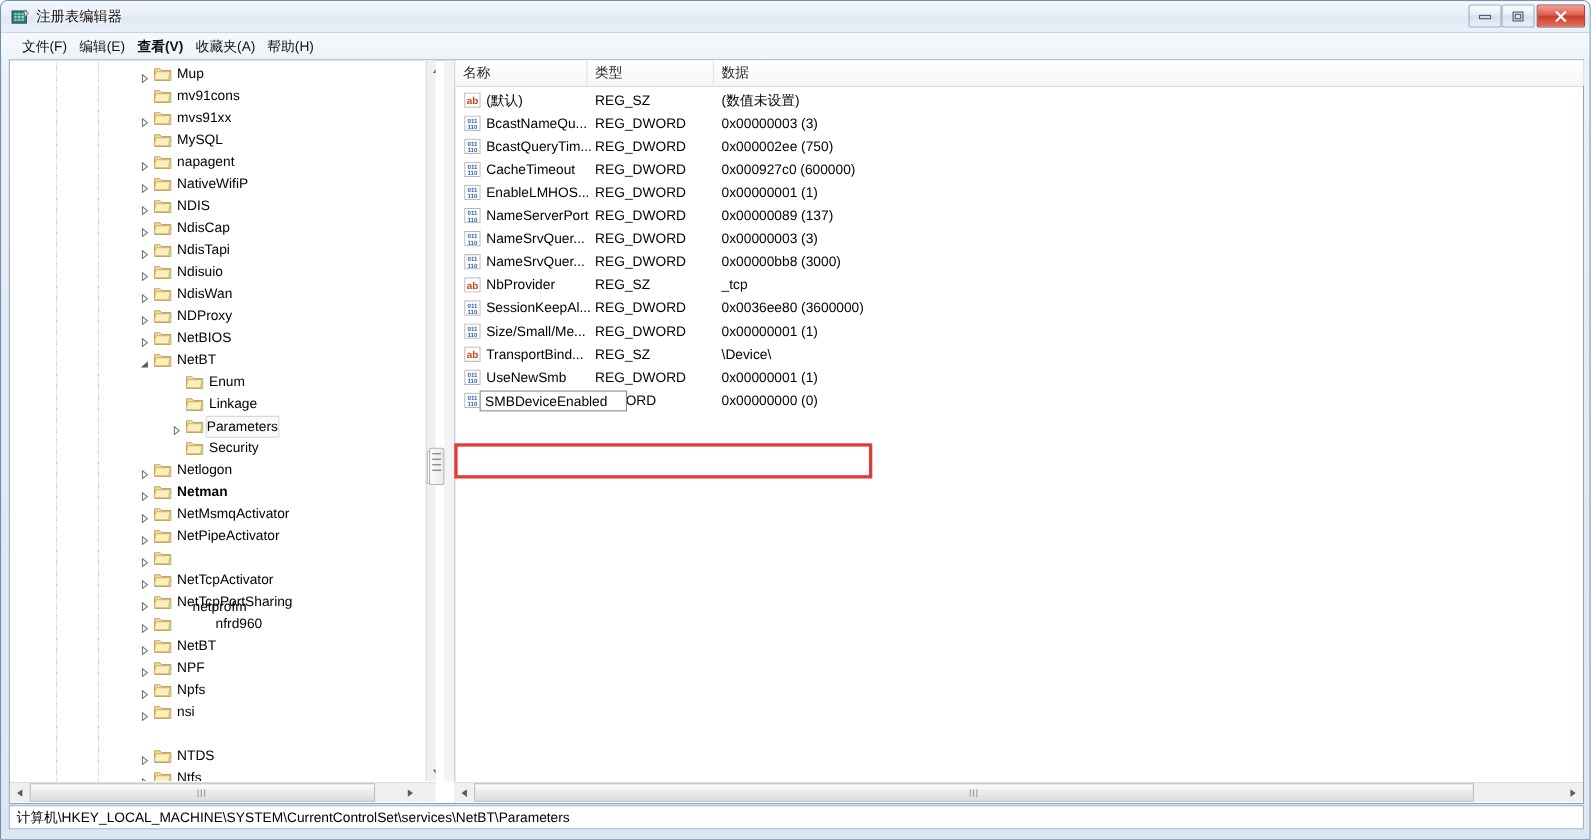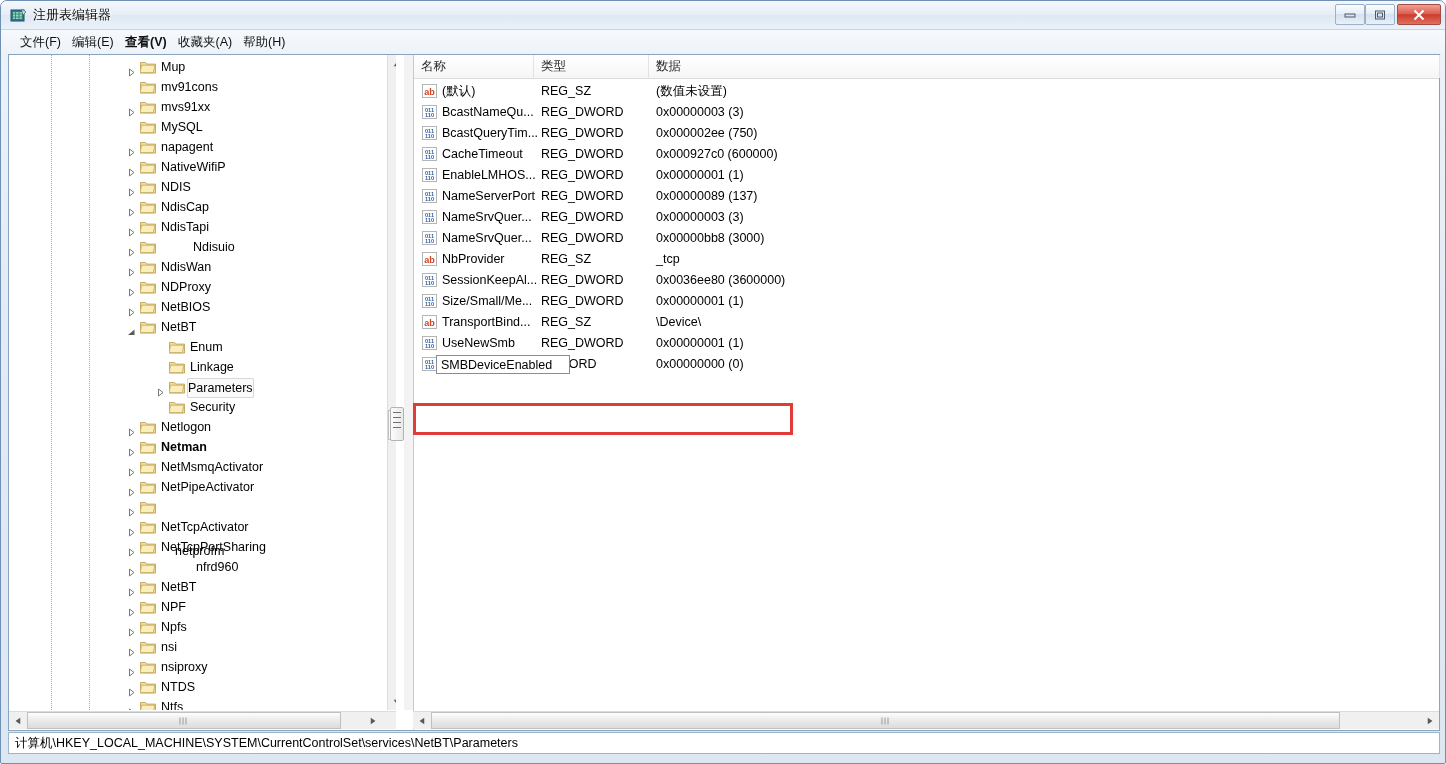--- a/index.html
+++ b/index.html
@@ -368,21 +368,21 @@
             <span class="tree-label" style="left: 149px;">NdisTapi</span>
           </div>
           <div class="tree-row" style="top: 182px;">
             <span class="arrow" style="left: 118px;"><svg width="9" height="9" viewBox="0 0 9 9">
                 <path d="M2.5 1 L7 4.5 L2.5 8 Z" fill="none" stroke="#7a7a7a" stroke-width="1"></path>
               </svg></span>
             <span class="folder" style="left: 131px;"><svg width="16" height="14" viewBox="0 0 16 14">
                 <path d="M0.5 2.5 h5 l1.3 1.6 h8.7 v9 h-15 z" fill="#f2de9b" stroke="#b79b52" stroke-width="0.8"></path>
                 <path d="M1.6 5.2 h13.2 l-1.5 7.4 h-13.2 z" fill="#fbeebb" stroke="#c2a85e" stroke-width="0.8"></path>
               </svg></span>
-            <span class="tree-label" style="left: 149px; margin-left: 32px;">Ndisuio</span>
+            <span class="tree-label" style="left: 149px;">Ndisuio</span>
           </div>
           <div class="tree-row" style="top: 202px;">
             <span class="arrow" style="left: 118px;"><svg width="9" height="9" viewBox="0 0 9 9">
                 <path d="M2.5 1 L7 4.5 L2.5 8 Z" fill="none" stroke="#7a7a7a" stroke-width="1"></path>
               </svg></span>
             <span class="folder" style="left: 131px;"><svg width="16" height="14" viewBox="0 0 16 14">
                 <path d="M0.5 2.5 h5 l1.3 1.6 h8.7 v9 h-15 z" fill="#f2de9b" stroke="#b79b52" stroke-width="0.8"></path>
                 <path d="M1.6 5.2 h13.2 l-1.5 7.4 h-13.2 z" fill="#fbeebb" stroke="#c2a85e" stroke-width="0.8"></path>
               </svg></span>
             <span class="tree-label" style="left: 149px;">NdisWan</span>
@@ -560,30 +560,20 @@
           </div>
           <div class="tree-row" style="top: 582px;">
             <span class="arrow" style="left: 118px;"><svg width="9" height="9" viewBox="0 0 9 9">
                 <path d="M2.5 1 L7 4.5 L2.5 8 Z" fill="none" stroke="#7a7a7a" stroke-width="1"></path>
               </svg></span>
             <span class="folder" style="left: 131px;"><svg width="16" height="14" viewBox="0 0 16 14">
                 <path d="M0.5 2.5 h5 l1.3 1.6 h8.7 v9 h-15 z" fill="#f2de9b" stroke="#b79b52" stroke-width="0.8"></path>
                 <path d="M1.6 5.2 h13.2 l-1.5 7.4 h-13.2 z" fill="#fbeebb" stroke="#c2a85e" stroke-width="0.8"></path>
               </svg></span>
             <span class="tree-label" style="left: 149px;">nsi</span>
-          </div>
-          <div class="tree-row" style="top: 602px;">
-            <span class="arrow" style="left: 118px;"><svg width="9" height="9" viewBox="0 0 9 9">
-                <path d="M2.5 1 L7 4.5 L2.5 8 Z" fill="none" stroke="#7a7a7a" stroke-width="1"></path>
-              </svg></span>
-            <span class="folder" style="left: 131px;"><svg width="16" height="14" viewBox="0 0 16 14">
-                <path d="M0.5 2.5 h5 l1.3 1.6 h8.7 v9 h-15 z" fill="#f2de9b" stroke="#b79b52" stroke-width="0.8"></path>
-                <path d="M1.6 5.2 h13.2 l-1.5 7.4 h-13.2 z" fill="#fbeebb" stroke="#c2a85e" stroke-width="0.8"></path>
-              </svg></span>
-            <span class="tree-label" style="left: 149px;">nsiproxy</span>
           </div>
           <div class="tree-row" style="top: 622px;">
             <span class="arrow" style="left: 118px;"><svg width="9" height="9" viewBox="0 0 9 9">
                 <path d="M2.5 1 L7 4.5 L2.5 8 Z" fill="none" stroke="#7a7a7a" stroke-width="1"></path>
               </svg></span>
             <span class="folder" style="left: 131px;"><svg width="16" height="14" viewBox="0 0 16 14">
                 <path d="M0.5 2.5 h5 l1.3 1.6 h8.7 v9 h-15 z" fill="#f2de9b" stroke="#b79b52" stroke-width="0.8"></path>
                 <path d="M1.6 5.2 h13.2 l-1.5 7.4 h-13.2 z" fill="#fbeebb" stroke="#c2a85e" stroke-width="0.8"></path>
               </svg></span>
             <span class="tree-label" style="left: 149px;">NTDS</span>

